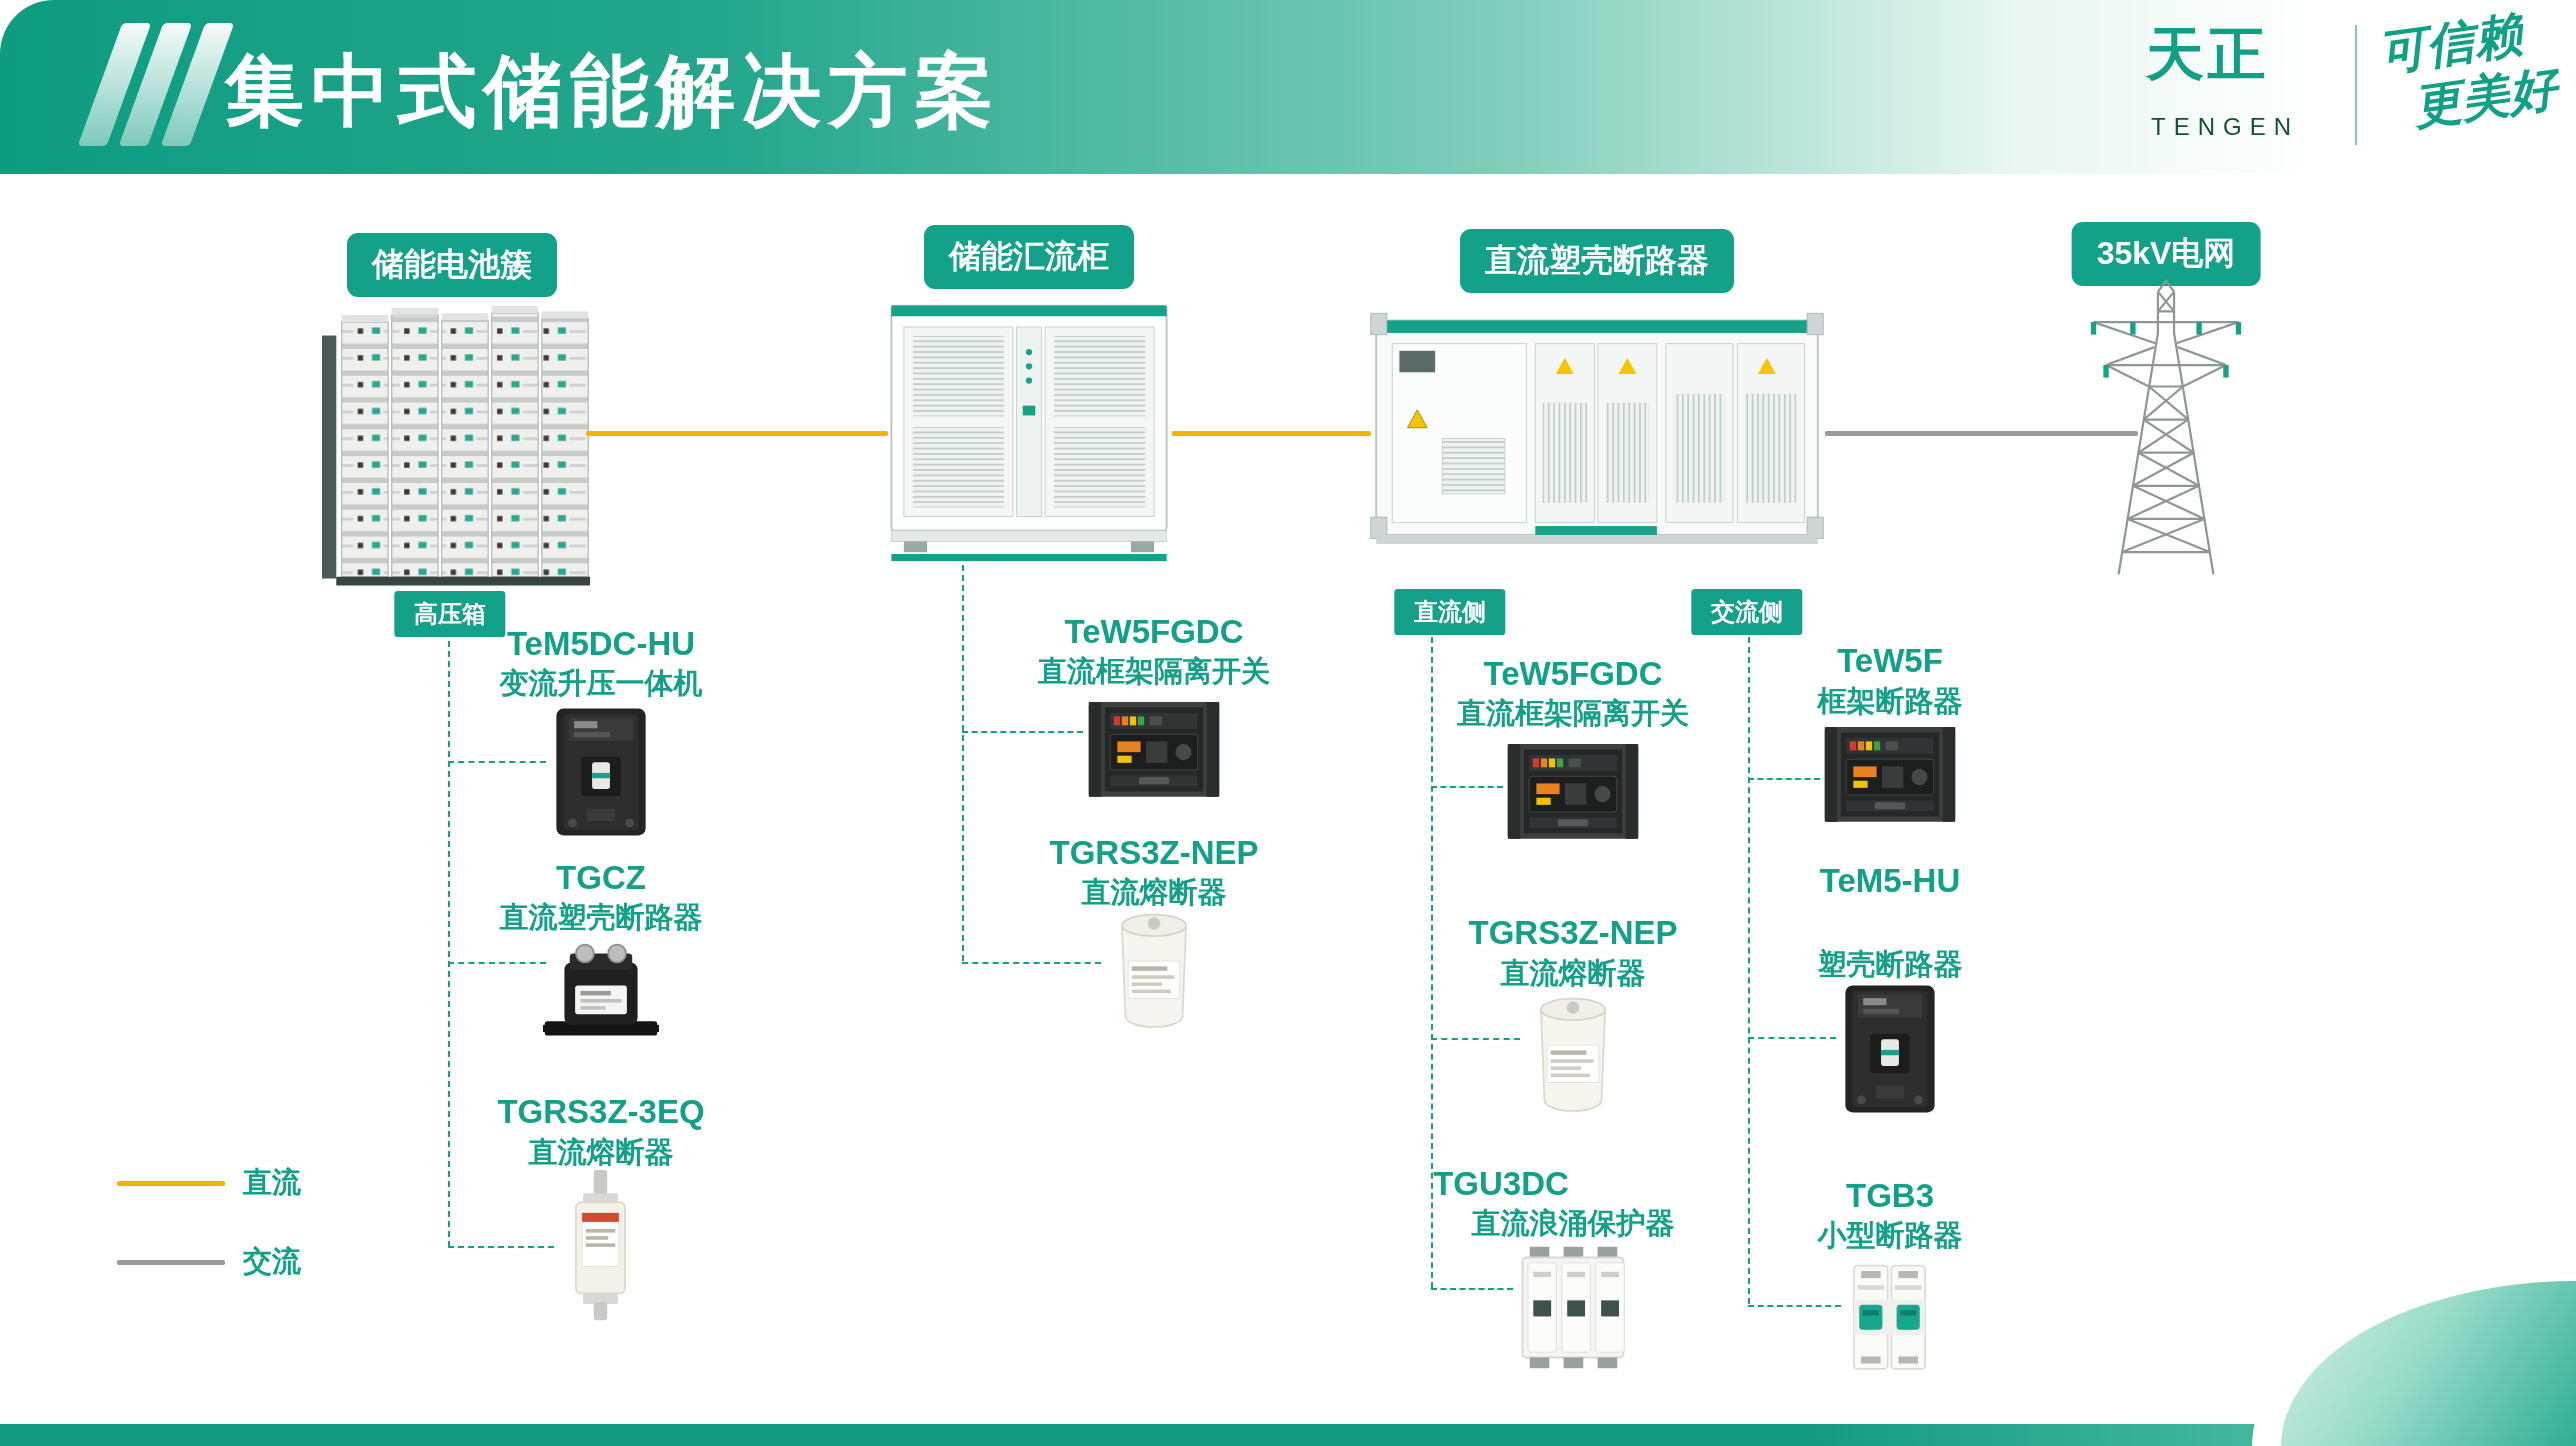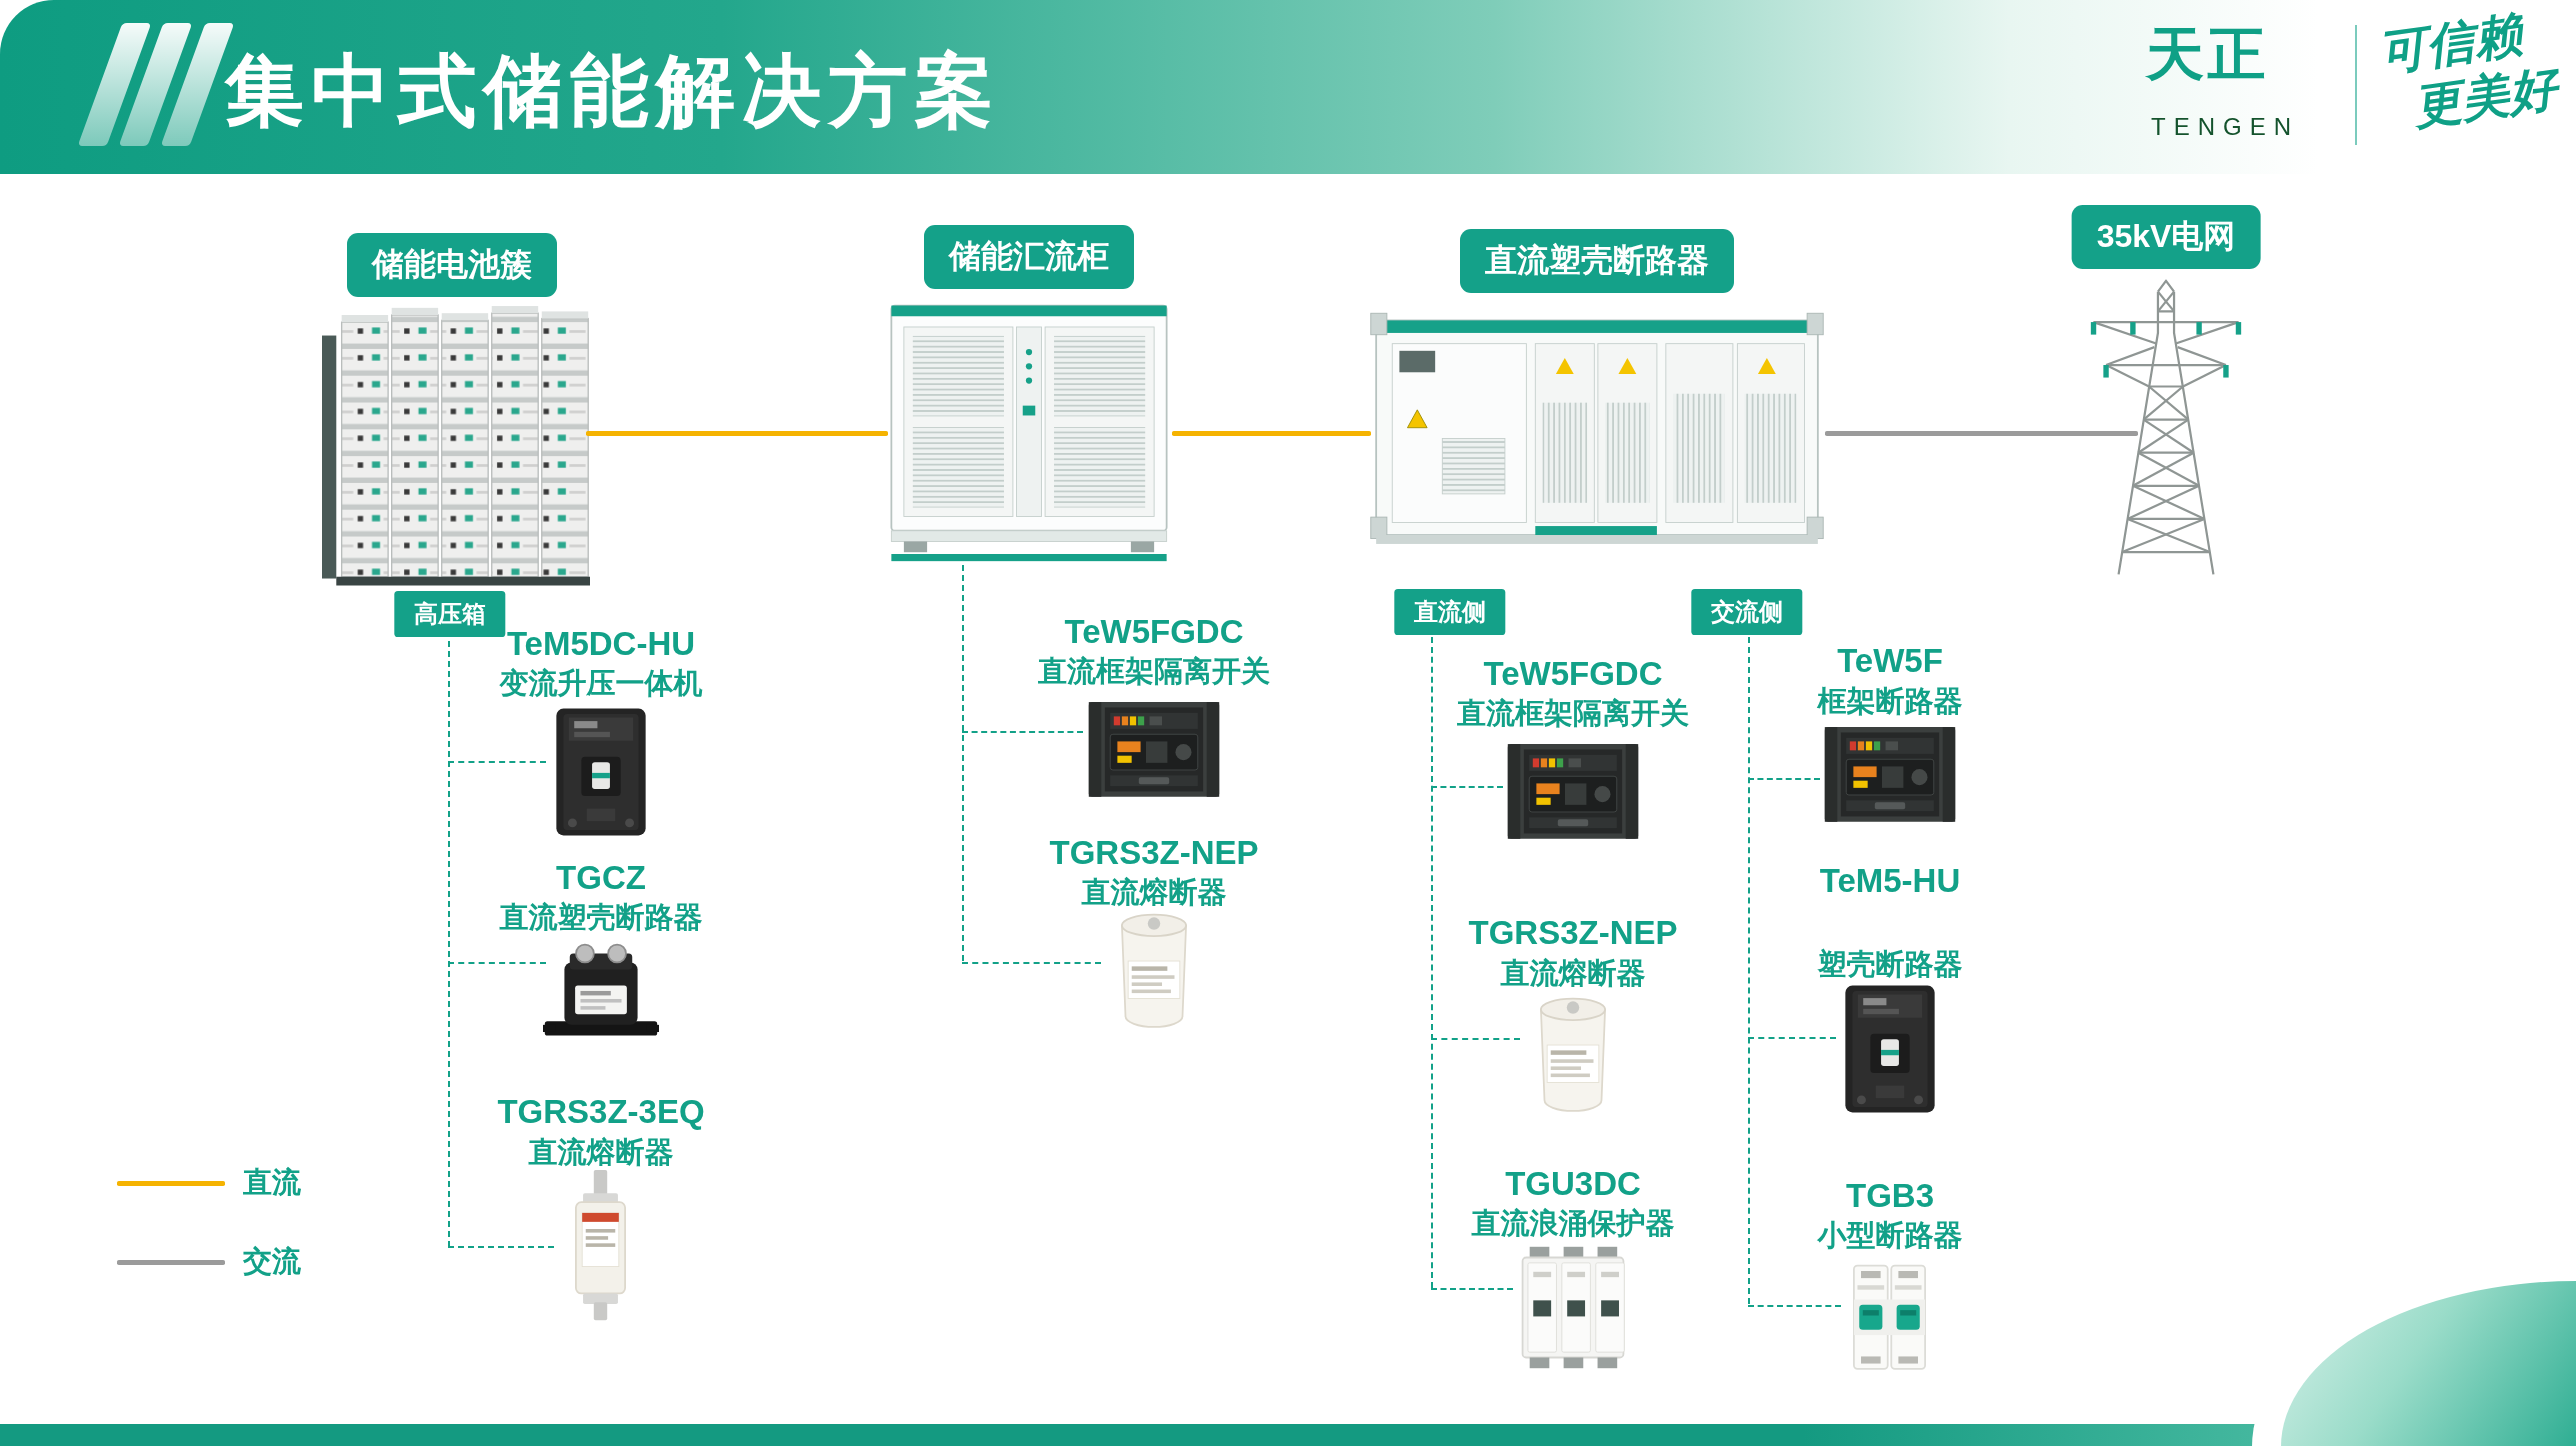--- a/index.html
+++ b/index.html
@@ -299,21 +299,21 @@
 <div class="abs logo-en">TENGEN</div>
 <div class="abs logo-divider"></div>
 <div class="abs slogan">
   <div>可信赖</div>
   <div class="l2">更美好</div>
 </div>
 
 <div class="abs node-label" style="left:452px;top:233px">储能电池簇</div>
 <div class="abs node-label" style="left:1029px;top:225px">储能汇流柜</div>
 <div class="abs node-label" style="left:1597px;top:229px">直流塑壳断路器</div>
-<div class="abs node-label" style="left:2166px;top:205px">35kV电网</div>
+<div class="abs node-label" style="left:2166px;top:222px">35kV电网</div>
 
 <svg class="abs" style="left:322px;top:295px" width="268" height="291" viewBox="0 0 300 325">
     <use href="#sym-rack" xlink:href="#sym-rack"></use>
   </svg>
 <svg class="abs" style="left:886px;top:300px" width="286" height="264" viewBox="0 0 320 295">
     <use href="#sym-cabinet" xlink:href="#sym-cabinet"></use>
   </svg>
 <svg class="abs" style="left:1369px;top:304px" width="456" height="251" viewBox="0 0 510 280">
     <use href="#sym-container" xlink:href="#sym-container"></use>
   </svg>
@@ -383,21 +383,21 @@
 <svg class="abs" style="left:1506px;top:735px" width="134" height="112" viewBox="0 0 150 125">
     <use href="#sym-acb" xlink:href="#sym-acb"></use>
   </svg>
 
 <div class="abs model" style="left:1573px;top:914px">TGRS3Z-NEP</div>
 <div class="abs desc" style="left:1573px;top:954px">直流熔断器</div>
 <svg class="abs" style="left:1524px;top:995px" width="98" height="125" viewBox="0 0 110 140">
     <use href="#sym-cylfuse" xlink:href="#sym-cylfuse"></use>
   </svg>
 
-<div class="abs model" style="left:1573px;top:1165px">TGU3DC</div>
+<div class="abs model" style="left:1501px;top:1165px">TGU3DC</div>
 <div class="abs desc" style="left:1573px;top:1204px">直流浪涌保护器</div>
 <svg class="abs" style="left:1517px;top:1245px" width="112" height="125" viewBox="0 0 125 140">
     <use href="#sym-spd" xlink:href="#sym-spd"></use>
   </svg>
 
 <div class="abs model" style="left:1890px;top:642px">TeW5F</div>
 <div class="abs desc" style="left:1890px;top:682px">框架断路器</div>
 <svg class="abs" style="left:1823px;top:718px" width="134" height="112" viewBox="0 0 150 125">
     <use href="#sym-acb" xlink:href="#sym-acb"></use>
   </svg>

